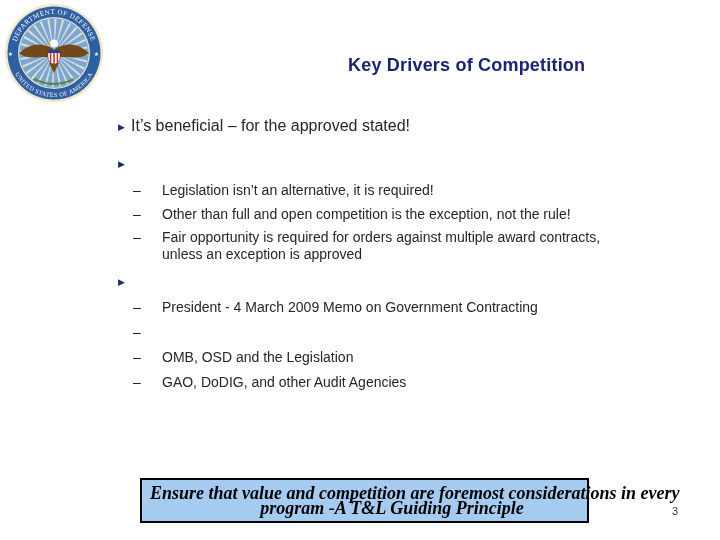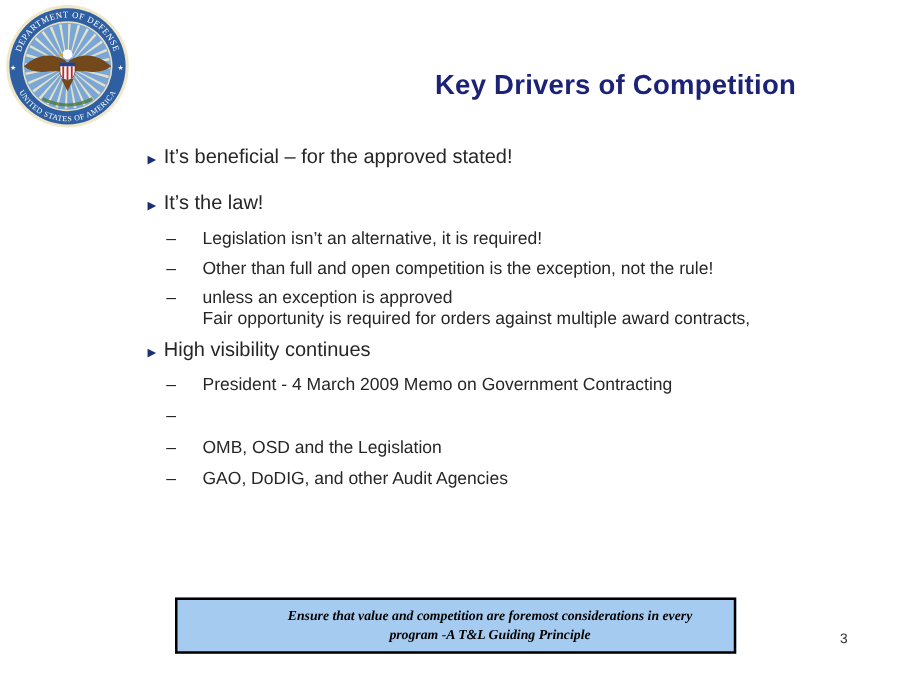--- a/index.html
+++ b/index.html
@@ -3,40 +3,40 @@
 <meta charset="utf-8">
 <style>
   html,body{margin:0;padding:0;}
   body{width:720px;height:540px;overflow:hidden;background:#ffffff;
        font-family:"Liberation Sans", sans-serif;}
   .slide{position:relative;width:720px;height:540px;background:#ffffff;}
 
   .seal{position:absolute;left:4px;top:3px;width:100px;height:100px;}
 
   .title{position:absolute;left:348px;top:55px;width:340px;
-         font-size:22px;font-weight:bold;color:#1c2377;letter-spacing:0.2px;}
+         font-size:18px;font-weight:bold;color:#1c2377;letter-spacing:0.2px;}
 
   .content{position:absolute;left:118px;top:116px;width:585px;color:#262626;}
   .l1{display:flex;align-items:flex-start;font-size:16px;line-height:20px;color:#262626;}
   .l1 .arrow{flex:none;width:13px;font-size:9px;line-height:20px;padding-top:1px;color:#1c2f72;}
   .b1{margin-bottom:16px;}
   .b2{margin-bottom:8px;}
   .b3{margin-bottom:7px;}
   .sub{margin-left:15px;font-size:14px;line-height:17px;}
   .subA{margin-bottom:8px;}
   .l2{display:flex;align-items:flex-start;}
   .subA .l2{margin-bottom:6.5px;}
   .subB .l2{margin-bottom:8px;}
   .l2 .dash{flex:none;width:29px;}
 
   .footer-box{position:absolute;left:140px;top:478px;width:449px;height:45px;
               background:#a6cbf0;border:2px solid #000000;box-sizing:border-box;}
   .footer-text{position:absolute;left:150px;top:486px;width:484px;text-align:center;
                font-family:"Liberation Serif", serif;font-style:italic;font-weight:bold;
-               font-size:11px;line-height:15px;color:#000000;white-space:nowrap;}
+               font-size:18px;line-height:15px;color:#000000;white-space:nowrap;}
   .page-num{position:absolute;left:672px;top:505px;font-size:11px;color:#333333;}
 </style>
 </head>
 <body>
 
 <div class="slide">
 
   <div class="seal">
     <svg viewBox="0 0 100 100" width="100" height="100">
       <circle cx="50" cy="50" r="49" fill="#efe7c8"></circle>
@@ -83,44 +83,42 @@
 
   <div class="content">
 
     <div class="l1 b1">
       <span class="arrow">▶</span>
       <span>It’s beneficial – for the approved stated!</span>
     </div>
 
     <div class="l1 b2">
       <span class="arrow">▶</span>
-      <span>It’s the law!</span>
     </div>
 
     <div class="sub subA">
       <div class="l2">
         <span class="dash">–</span>
         <span>Legislation isn’t an alternative, it is required!</span>
       </div>
       <div class="l2">
         <span class="dash">–</span>
         <span>Other than full and open competition is the exception, not the rule!</span>
       </div>
       <div class="l2">
         <span class="dash">–</span>
         <span>
+          <div>Fair opportunity is required for orders against multiple award contracts,</div>
           <div>unless an exception is approved</div>
-          <div>Fair opportunity is required for orders against multiple award contracts,</div>
         </span>
       </div>
     </div>
 
     <div class="l1 b3">
       <span class="arrow">▶</span>
-      <span>High visibility continues</span>
     </div>
 
     <div class="sub subB">
       <div class="l2">
         <span class="dash">–</span>
         <span>President -  4 March 2009 Memo on Government Contracting</span>
       </div>
       <div class="l2">
         <span class="dash">–</span>
         <span>

